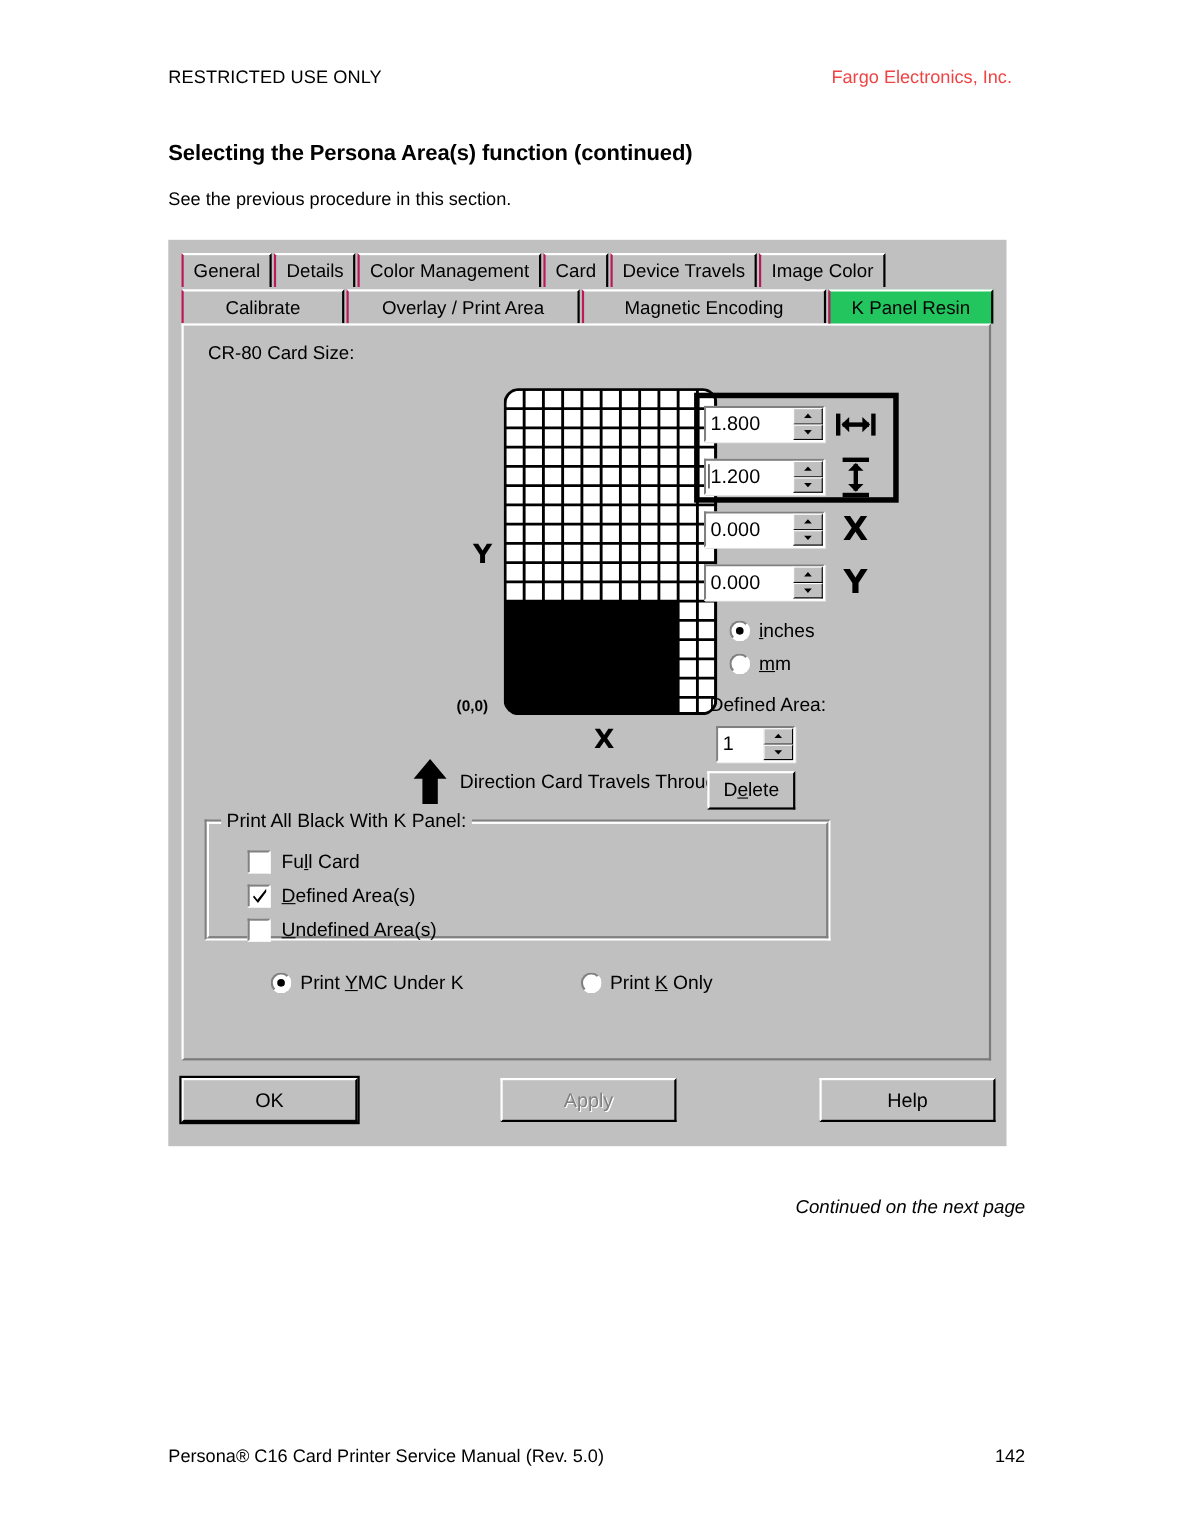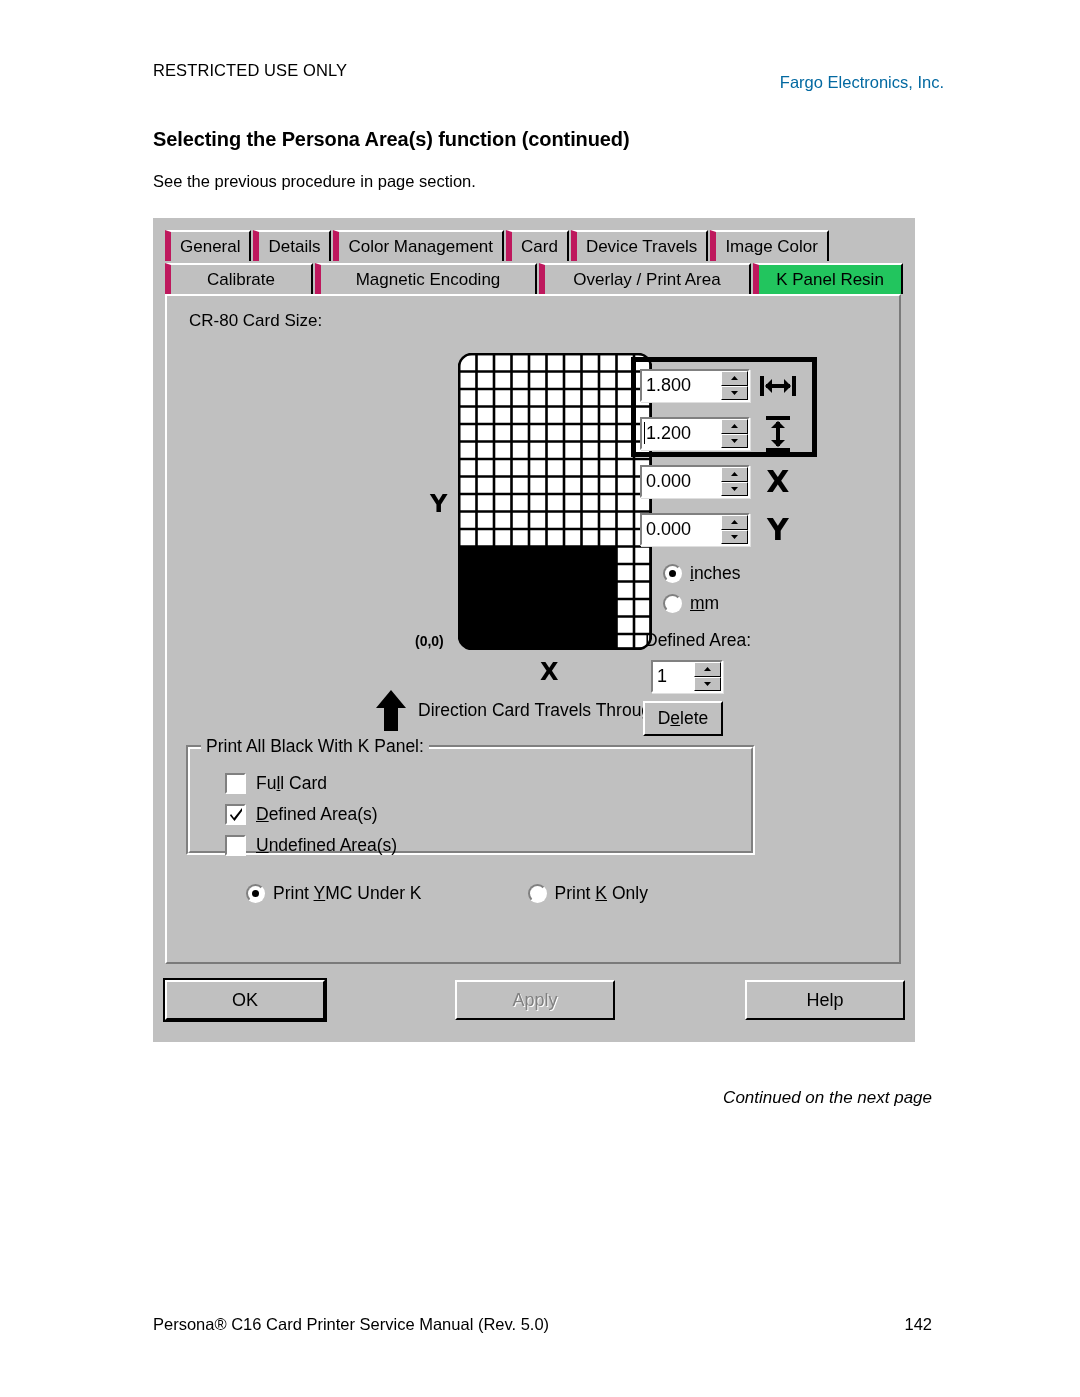--- a/index.html
+++ b/index.html
@@ -8,42 +8,42 @@
     background:#ffffff;
     font-family:"Liberation Sans", sans-serif;
     position:relative;
     overflow:hidden;
     -webkit-font-smoothing:none;
   }
   .page{position:absolute;inset:0;}
 
   
   .hdr-left{position:absolute;left:153px;top:61px;font-size:16.5px;color:#000;letter-spacing:.1px;}
-  .hdr-right{position:absolute;right:136px;top:61px;font-size:16.5px;color:#0369a1;margin-top:12px;}
+  .hdr-right{position:absolute;right:160px;top:61px;font-size:16.5px;color:#ef4444;}
   .doc-title{position:absolute;left:153px;top:128px;font-size:20px;font-weight:bold;color:#000;letter-spacing:-.1px;}
   .doc-sub{position:absolute;left:153px;top:172px;font-size:16.5px;color:#000;}
   .cont-next{position:absolute;right:148px;top:1088px;font-size:17px;font-style:italic;color:#000;}
   .ftr-left{position:absolute;left:153px;top:1315px;font-size:16.5px;color:#000;}
   .ftr-right{position:absolute;right:148px;top:1315px;font-size:16.5px;color:#000;}
 
   
   .dialog{
     position:absolute;left:153px;top:218px;width:762px;height:824px;
     background:#c0c0c0;
     font-family:"Liberation Sans", sans-serif;
     color:#000;
   }
 
   
   .tabstrip{position:absolute;left:12px;top:12px;width:740px;}
   .tabrow{display:flex;height:31px;}
   .tabrow.r2{margin-top:2px;}
   .tab{
     background:#c0c0c0;
-    border-top:2px solid #ffffff;border-left:6px solid #be185d;
+    border-top:2px solid #ffffff;border-left:2px solid #be185d;
     border-right:2px solid #000000;border-bottom:none;
     display:flex;align-items:center;justify-content:center;
     font-size:17px;color:#000;
     padding:0 9px;height:31px;box-sizing:border-box;
     margin-right:2px;white-space:nowrap;
   }
   .tab.sel{background:#22c55e;position:relative;z-index:5;}
   .tabpanel{
     position:absolute;left:12px;top:76px;width:736px;height:670px;
     background:#c0c0c0;
@@ -147,21 +147,21 @@
   .dlgbtn.disabled{color:#808080;text-shadow:1px 1px 0 #ffffff;}
 </style>
 </head>
 <body>
 
 <div class="page">
 
   <div class="hdr-left">RESTRICTED USE ONLY</div>
   <div class="hdr-right">Fargo Electronics, Inc.</div>
   <div class="doc-title">Selecting the Persona Area(s) function (continued)</div>
-  <div class="doc-sub">See the previous procedure in page section.</div>
+  <div class="doc-sub">See the previous procedure in this section.</div>
 
   <div class="dialog">
 
     <div class="tabstrip">
       <div class="tabrow r1">
         <div class="tab">
             <span>General</span>
           </div>
         <div class="tab">
             <span>Details</span>
@@ -176,25 +176,25 @@
             <span>Device Travels</span>
           </div>
         <div class="tab">
             <span>Image Color</span>
           </div>
       </div>
       <div class="tabrow r2">
         <div class="tab" style="width:148px">
             <span>Calibrate</span>
           </div>
+        <div class="tab" style="width:212px">
+            <span>Overlay / Print Area</span>
+          </div>
         <div class="tab" style="width:222px">
             <span>Magnetic Encoding</span>
-          </div>
-        <div class="tab" style="width:212px">
-            <span>Overlay / Print Area</span>
           </div>
         <div class="tab sel" style="width:150px;border-right:2px solid #000">
             <span>K Panel Resin</span>
           </div>
       </div>
     </div>
 
     <div class="tabpanel"></div>
 
     <div class="cardsize-label">CR-80 Card Size:</div>

